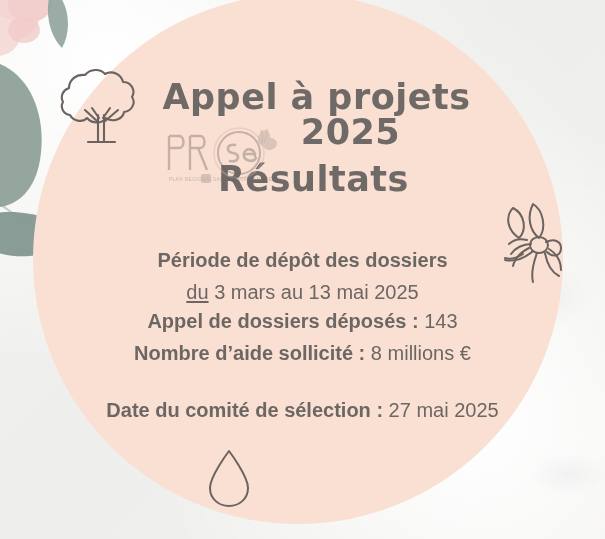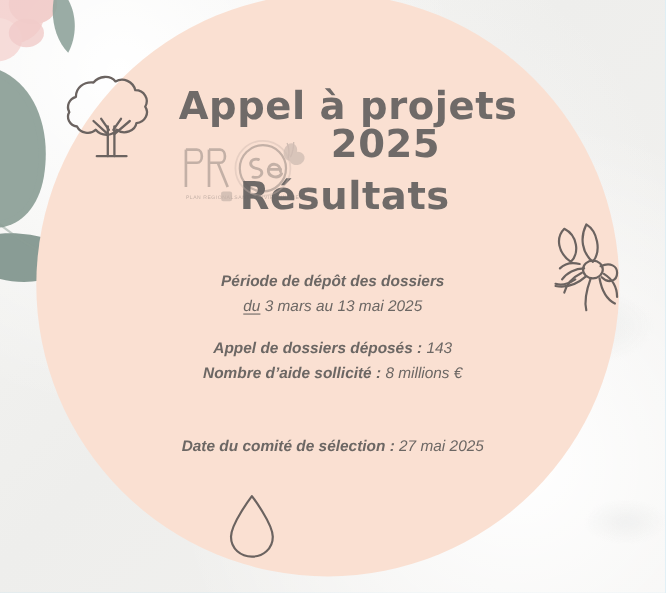--- a/index.html
+++ b/index.html
@@ -9,21 +9,21 @@
   }
   body {
     font-family: "Liberation Sans", sans-serif;
   }
 
   #poster {
     position: relative;
     width: 605px;
     height: 539px;
     overflow: hidden;
-    background: #7dd3fc;
+    background: #fdba74;
   }
 
   
   .bg-base {
     position: absolute;
     inset: 0;
     background:
       radial-gradient(circle at 18% 12%, #ffffff 0%, rgba(255,255,255,0) 45%),
       radial-gradient(circle at 78% 78%, #ffffff 0%, rgba(255,255,255,0) 50%),
       radial-gradient(circle at 55% 40%, #f7f7f6 0%, rgba(247,247,246,0) 60%),
@@ -91,24 +91,23 @@
   }
 
   
   .info {
     position: absolute;
     left: 0;
     right: 0;
     color: #6c6764;
   }
   .info-row {
-    font-size: 14px;
+    font-size: 20px;
     line-height: 1.62;
     white-space: nowrap;
-    font-style: italic;
   }
   .info-row .lbl { font-weight: bold; }
   .info-row .val { font-weight: normal; }
   .u { text-decoration: underline; text-underline-offset: 2px; }
 
   .block-periode { top: 244px; }
   .block-chiffres { top: 305px; }
   .block-dates { top: 394px; }
 
   

